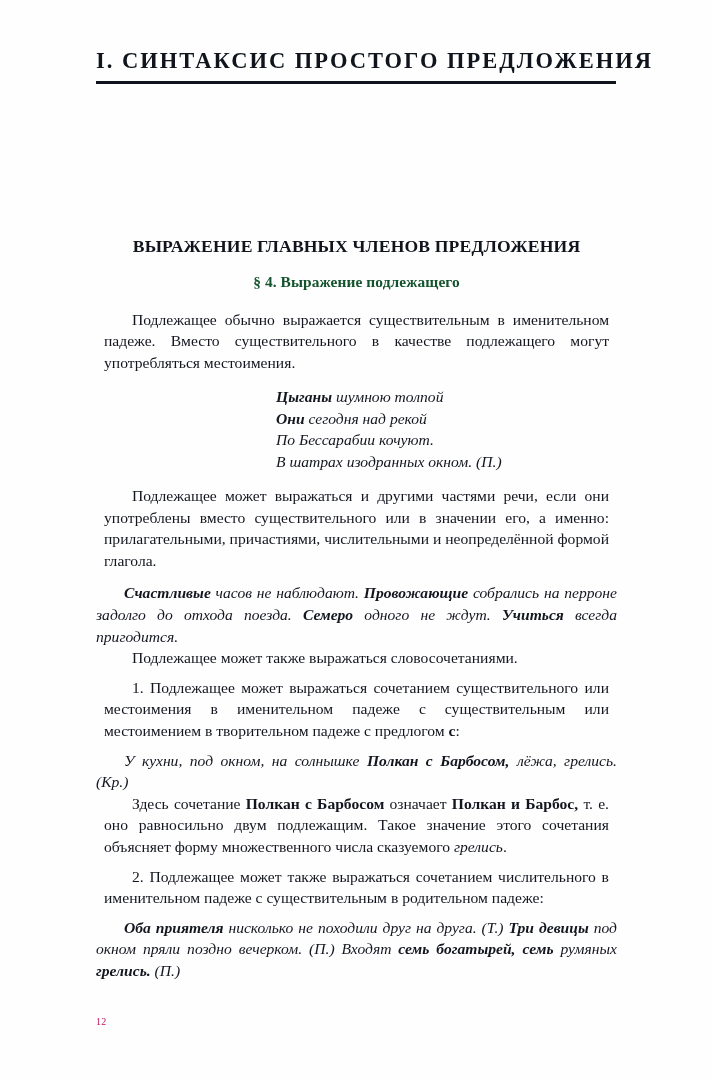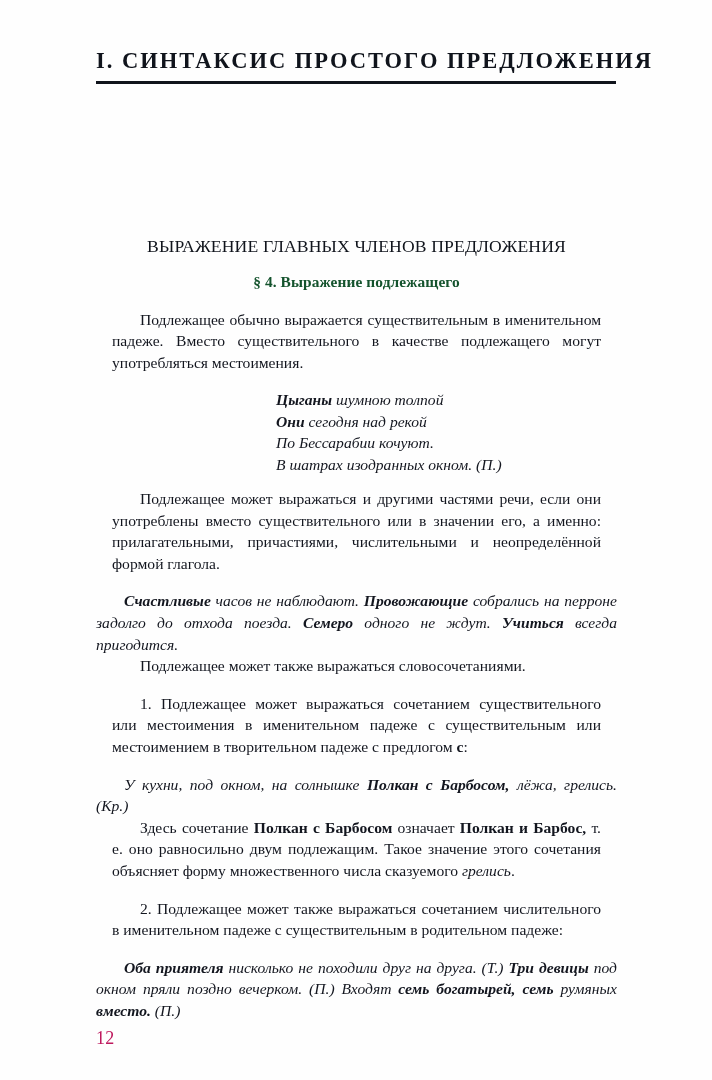--- a/index.html
+++ b/index.html
@@ -52,38 +52,38 @@
   .content {
     position: absolute;
     left: 96px;
     top: 236px;
     width: 521px;
   }
 
   h1.section-title {
     margin: 0;
     font-size: 17.6px;
-    font-weight: normal;
+    font-weight: bold;
     text-align: center;
     letter-spacing: 0.15px;
     line-height: 1.2;
     color: #10141c;
   }
   h2.subsection-title {
     margin: 16px 0 0 0;
     font-size: 15.4px;
     font-weight: bold;
     text-align: center;
     letter-spacing: 0.1px;
     line-height: 1.2;
     color: #14532d;
   }
 
   p.para {
-    margin: 16px;
+    margin: 8px;
     font-size: 15.6px;
     line-height: 21.6px;
     text-align: justify;
     text-justify: inter-word;
     text-indent: 28px;
     hyphens: manual;
   }
   p.para.first-body { margin-top: 17px; }
   p.para.tight { margin-top: 0; }
 
@@ -111,24 +111,23 @@
     text-indent: 28px;
     font-style: italic;
   }
   .example.pull { margin-top: 11px; }
 
   
   .folio {
     position: absolute;
     left: 96px;
     top: 1016px;
-    font-size: 18px;
+    font-size: 10px;
     color: #be185d;
     letter-spacing: 0.3px;
-    margin-top: 12px;
   }
 </style>
 </head>
 <body>
 
 <div class="page">
 
   <div class="chapter-header">
     <div class="chapter-title">I. СИНТАКСИС ПРОСТОГО ПРЕДЛОЖЕНИЯ</div>
     <div class="chapter-rule"></div>
@@ -156,19 +155,19 @@
     <p class="para tight">Подлежащее может также выражаться словосочетаниями.</p>
 
     <p class="para tight"><span>1. Подлежащее может выражаться сочетанием существительного или местоимения в именительном падеже с существительным или местоимением в творительном падеже с предлогом </span><span class="bi">с</span><span>:</span></p>
 
     <p class="example"><span class="it">У кухни, под окном, на солнышке </span><span class="bi">Полкан с Барбосом,</span><span class="it"> лёжа, грелись. (Кр.)</span></p>
 
     <p class="para tight"><span>Здесь сочетание </span><span class="bi">Полкан с Барбосом</span><span> означает </span><span class="bi">Полкан и Барбос,</span><span> т. е. оно равносильно двум подлежащим. Такое значение этого сочетания объясняет форму множественного числа сказуемого </span><span class="it">грелись</span><span>.</span></p>
 
     <p class="para tight">2. Подлежащее может также выражаться сочетанием числительного в именительном падеже с существительным в родительном падеже:</p>
 
-    <p class="example"><span class="bi">Оба приятеля</span><span class="it"> нисколько не походили друг на друга. (Т.) </span><span class="bi">Три девицы</span><span class="it"> под окном пряли поздно вечерком. (П.) Входят </span><span class="bi">семь богатырей, семь</span><span class="it"> румяных </span><span class="bi">вместо.</span><span class="it"> (П.)</span></p>
+    <p class="example"><span class="bi">Оба приятеля</span><span class="it"> нисколько не походили друг на друга. (Т.) </span><span class="bi">Три девицы</span><span class="it"> под окном пряли поздно вечерком. (П.) Входят </span><span class="bi">семь богатырей, семь</span><span class="it"> румяных </span><span class="bi">грелись.</span><span class="it"> (П.)</span></p>
 
   </div>
 
   <div class="folio">12</div>
 
 </div>
 
 </body></html>

